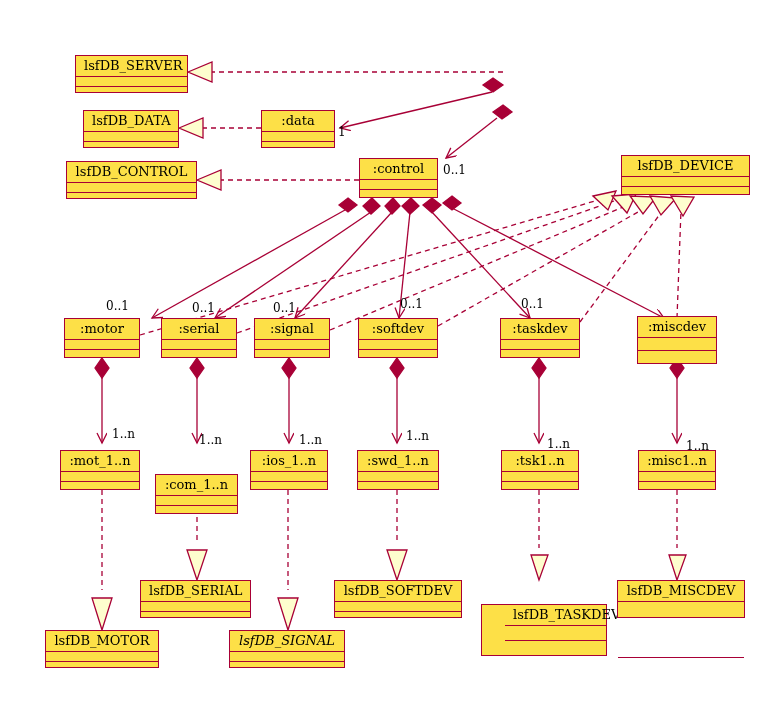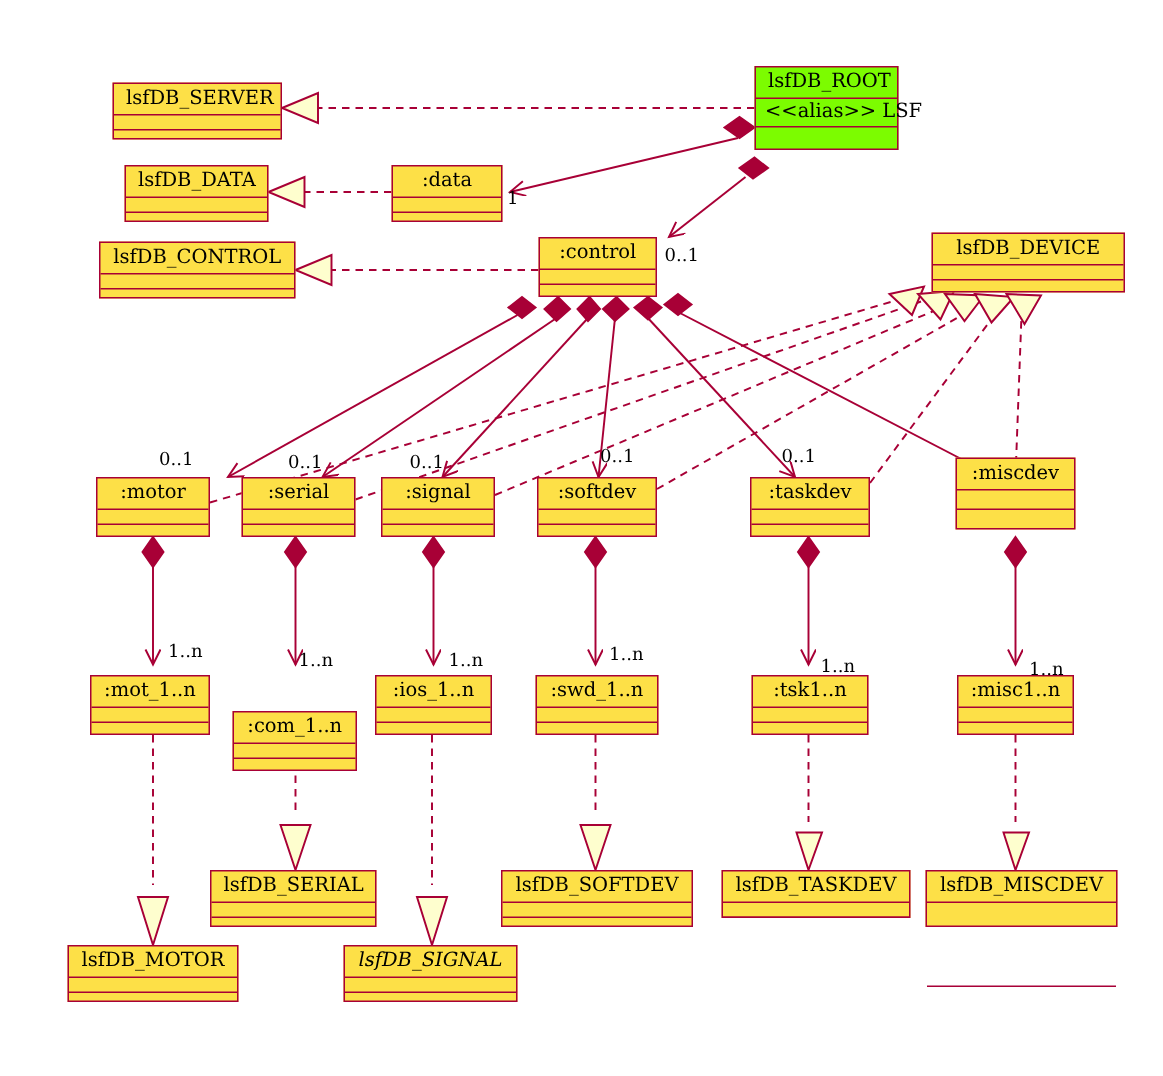--- a/index.html
+++ b/index.html
@@ -124,25 +124,20 @@
       <path d="M677,358 L684,368 L677,378 L670,368 Z" fill="#A80036"></path>
     </g>
   </svg>
 
   <div class="cls" style="left:75px;top:55px;width:113px;height:38px;">
     <div class="hdr">lsfDB_SERVER</div>
     <div class="row"></div>
     <div class="row"></div>
   </div>
 
-  <div class="cls alias" style="left:503px;top:44px;width:96px;height:56px;">
-    <div class="hdr">lsfDB_ROOT</div>
-    <div class="stereo">&lt;&lt;alias&gt;&gt; LSF</div>
-    <div class="row"></div>
-  </div>
 
   <div class="cls" style="left:83px;top:110px;width:96px;height:38px;">
     <div class="hdr">lsfDB_DATA</div>
     <div class="row"></div>
     <div class="row"></div>
   </div>
 
   <div class="cls" style="left:261px;top:110px;width:74px;height:38px;">
     <div class="hdr">:data</div>
     <div class="row"></div>
@@ -190,21 +185,21 @@
     <div class="row"></div>
     <div class="row"></div>
   </div>
 
   <div class="cls" style="left:500px;top:318px;width:80px;height:40px;">
     <div class="hdr">:taskdev</div>
     <div class="row"></div>
     <div class="row"></div>
   </div>
 
-  <div class="cls" style="left:637px;top:305px;width:80px;height:48px;justify-content:center;">
+  <div class="cls" style="left:637px;top:316px;width:80px;height:48px;justify-content:center;">
     <div class="hdr">:miscdev</div>
     <div class="row"></div>
     <div class="row"></div>
   </div>
 
   <div class="cls" style="left:60px;top:450px;width:80px;height:40px;">
     <div class="hdr">:mot_1..n</div>
     <div class="row"></div>
     <div class="row"></div>
   </div>
@@ -244,21 +239,21 @@
     <div class="row"></div>
     <div class="row"></div>
   </div>
 
   <div class="cls" style="left:334px;top:580px;width:128px;height:38px;">
     <div class="hdr">lsfDB_SOFTDEV</div>
     <div class="row"></div>
     <div class="row"></div>
   </div>
 
-  <div class="cls" style="left:481px;top:580px;width:126px;height:32px;">
+  <div class="cls" style="left:481px;top:604px;width:126px;height:52px;padding-left:23px;">
     <div class="hdr">lsfDB_TASKDEV</div>
     <div class="row"></div>
     <div class="row"></div>
   </div>
 
   <div class="cls" style="left:617px;top:580px;width:128px;height:38px;gap:46px;">
     <div class="hdr">lsfDB_MISCDEV</div>
     <div class="row"></div>
     <div class="row"></div>
   </div>

